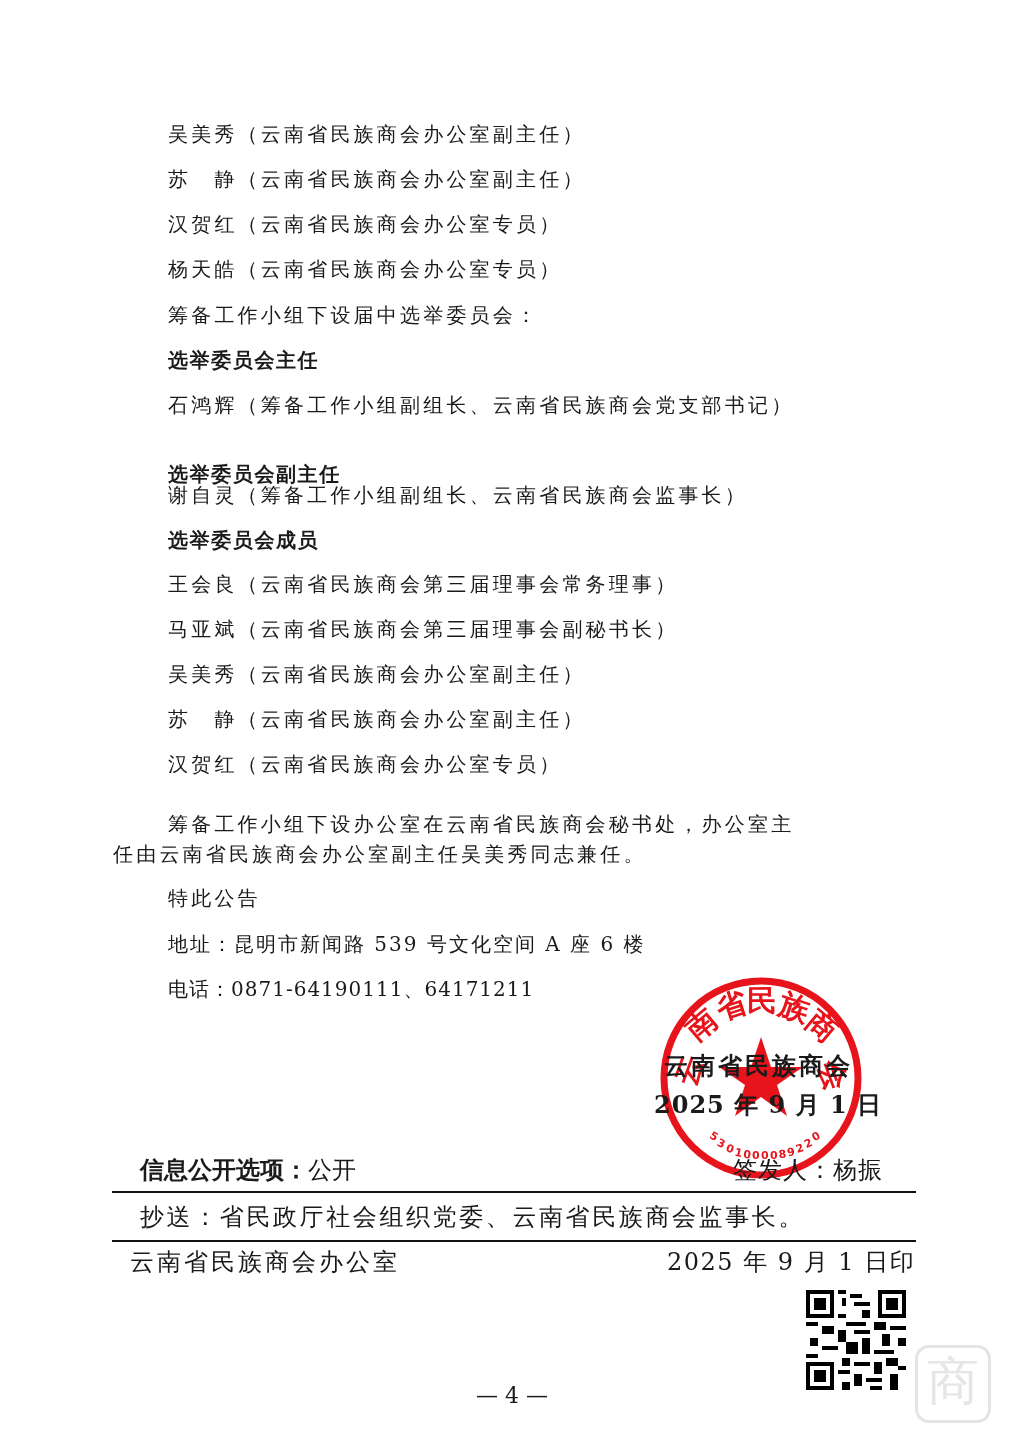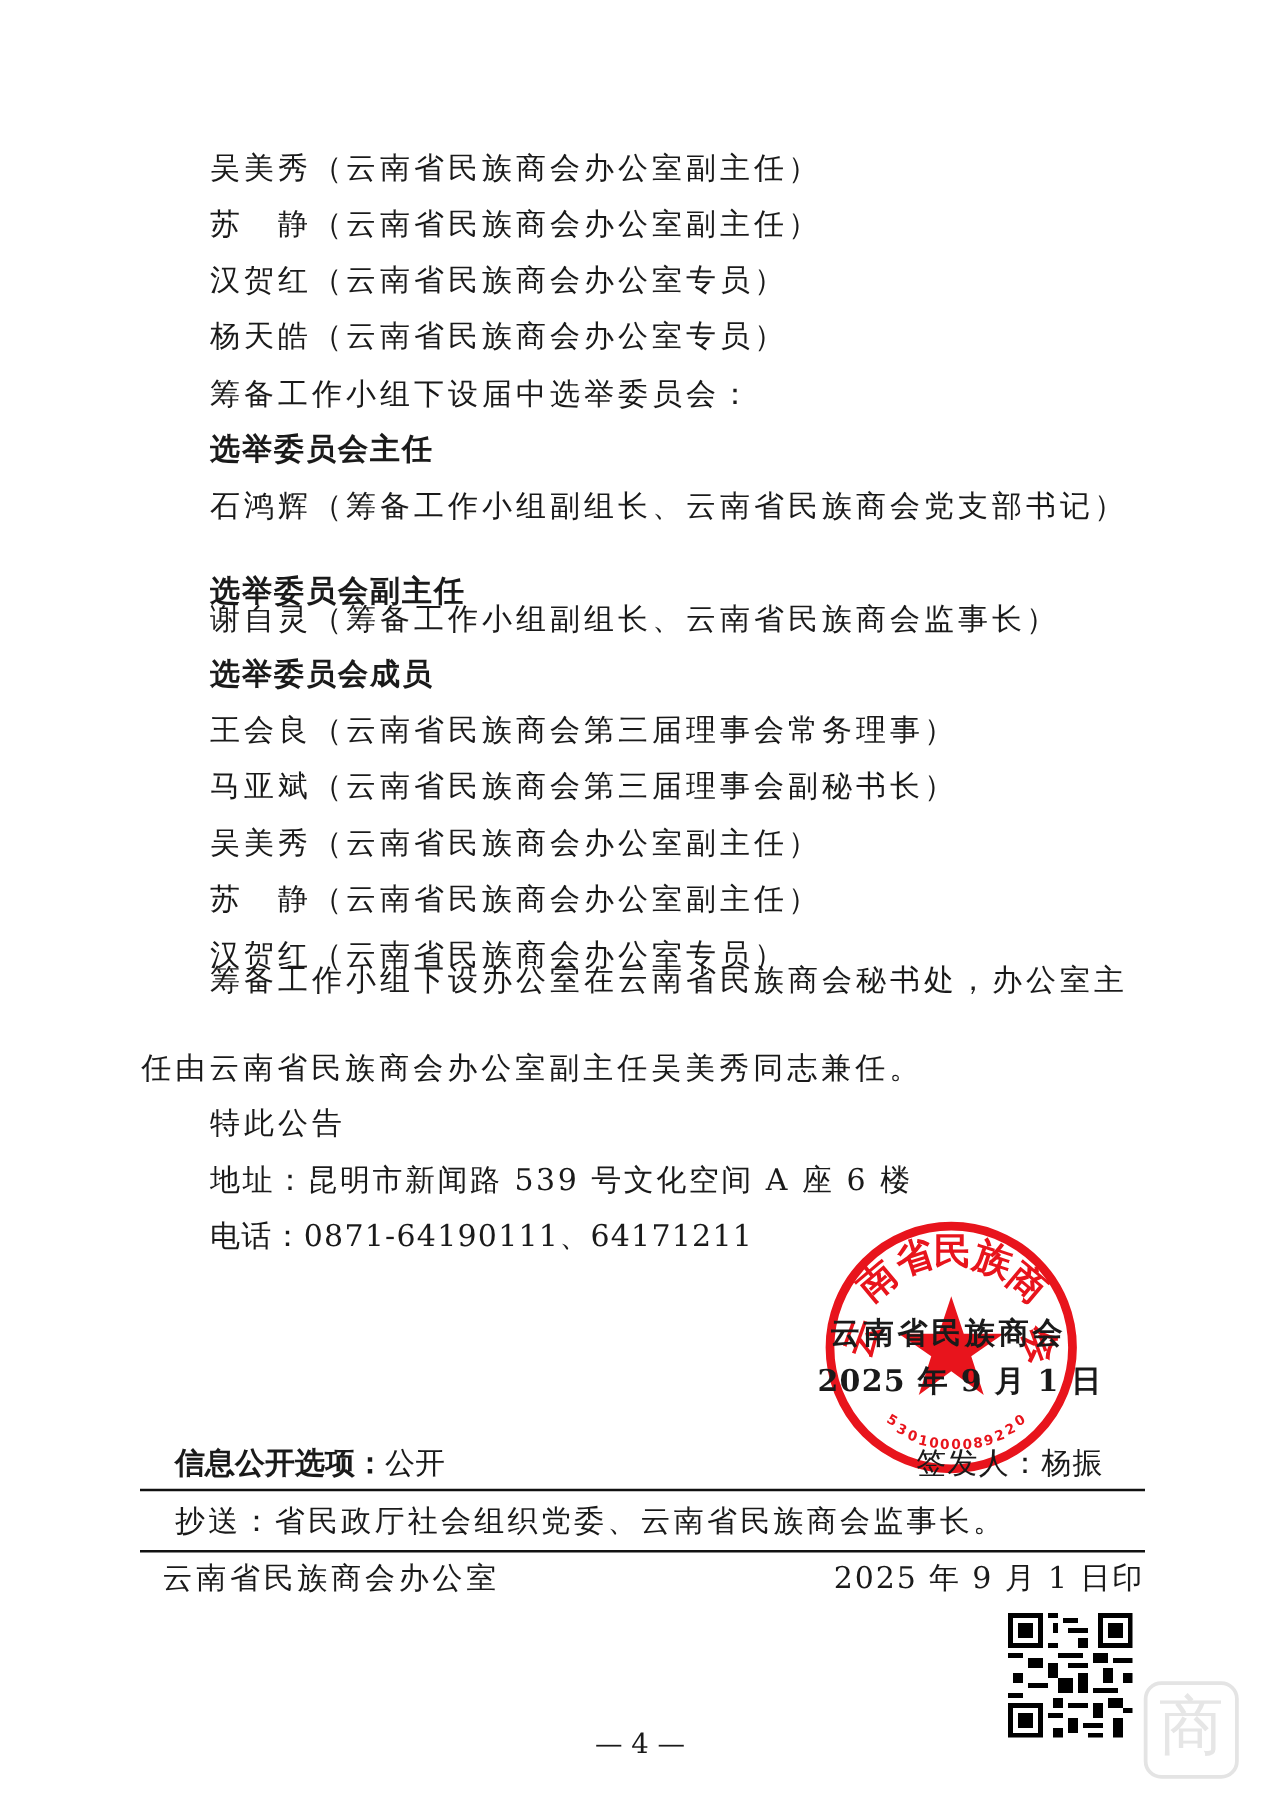--- a/index.html
+++ b/index.html
@@ -1,18 +1,18 @@
 <!DOCTYPE html>
 <html><head>
 <meta charset="utf-8">
 <style>
   html, body { margin: 0; padding: 0; background: #ffffff; }
   body { width: 1024px; height: 1448px; position: relative; overflow: hidden;
          font-family: "DejaVu Serif", "Liberation Serif", serif; color: #1a1a1a; }
-  .line { position: absolute; left: 168px; font-size: 24px; line-height: 32px; letter-spacing: 3.2px; white-space: nowrap; }
+  .line { position: absolute; left: 168px; font-size: 20px; line-height: 32px; letter-spacing: 3.2px; white-space: nowrap; }
   .bold { font-weight: bold; font-family: Liberation Sans, sans-serif; letter-spacing: 1.6px; }
   .flush { left: 113px; }
   .rule { position: absolute; left: 112px; width: 804px; height: 0; border-top: 2px solid #111; }
   .footer-text { position: absolute; font-size: 24px; line-height: 32px; letter-spacing: 3px; white-space: nowrap; }
   .info-label { font-family: Liberation Serif, serif; font-weight: bold; letter-spacing: 0; }
   .page-num { position: absolute; left: 0; width: 1024px; top: 1383px; text-align: center; font-size: 22px; }
   .seal { position: absolute; left: 658px; top: 975px; width: 206px; height: 206px; pointer-events: none; }
   .qr { position: absolute; left: 806px; top: 1290px; width: 100px; height: 100px; }
   .watermark { position: absolute; left: 915px; top: 1345px; width: 70px; height: 72px; border-radius: 14px;
                border: 3px solid #e4e4e4; color: #e6e6e6; font-size: 52px; text-align: center; line-height: 66px;
@@ -33,21 +33,21 @@
   <div class="line bold" style="top:458px">选举委员会副主任</div>
   <div class="line" style="top:479px">谢自灵（筹备工作小组副组长、云南省民族商会监事长）</div>
   <div class="line bold" style="top:524px">选举委员会成员</div>
   <div class="line" style="top:568px">王会良（云南省民族商会第三届理事会常务理事）</div>
   <div class="line" style="top:613px">马亚斌（云南省民族商会第三届理事会副秘书长）</div>
   <div class="line" style="top:658px">吴美秀（云南省民族商会办公室副主任）</div>
   <div class="line" style="top:703px">苏　静（云南省民族商会办公室副主任）</div>
   <div class="line" style="top:748px">汉贺红（云南省民族商会办公室专员）</div>
 </div>
 
-<div class="line" style="top:768px">筹备工作小组下设办公室在云南省民族商会秘书处，办公室主</div>
+<div class="line" style="top:808px">筹备工作小组下设办公室在云南省民族商会秘书处，办公室主</div>
 <div class="line flush" style="top:838px">任由云南省民族商会办公室副主任吴美秀同志兼任。</div>
 <div class="line" style="top:882px">特此公告</div>
 <div class="line" style="top:928px; letter-spacing:2px">地址：昆明市新闻路 539 号文化空间 A 座 6 楼</div>
 <div class="line" style="top:973px; letter-spacing:1px">电话：0871-64190111、64171211</div>
 
 <svg class="seal" viewBox="0 0 206 206">
   <circle cx="103" cy="103" r="97" fill="none" stroke="#e8141c" stroke-width="7"></circle>
   <polygon points="103,62 113,92 145,92 119,110 129,141 103,122 77,141 87,110 61,92 93,92" fill="#e8141c"></polygon>
   <g fill="#e8141c" font-family="DejaVu Sans, sans-serif" font-weight="bold" font-size="30">
     <text x="20" y="110" transform="rotate(-70 30 100)">云</text>

